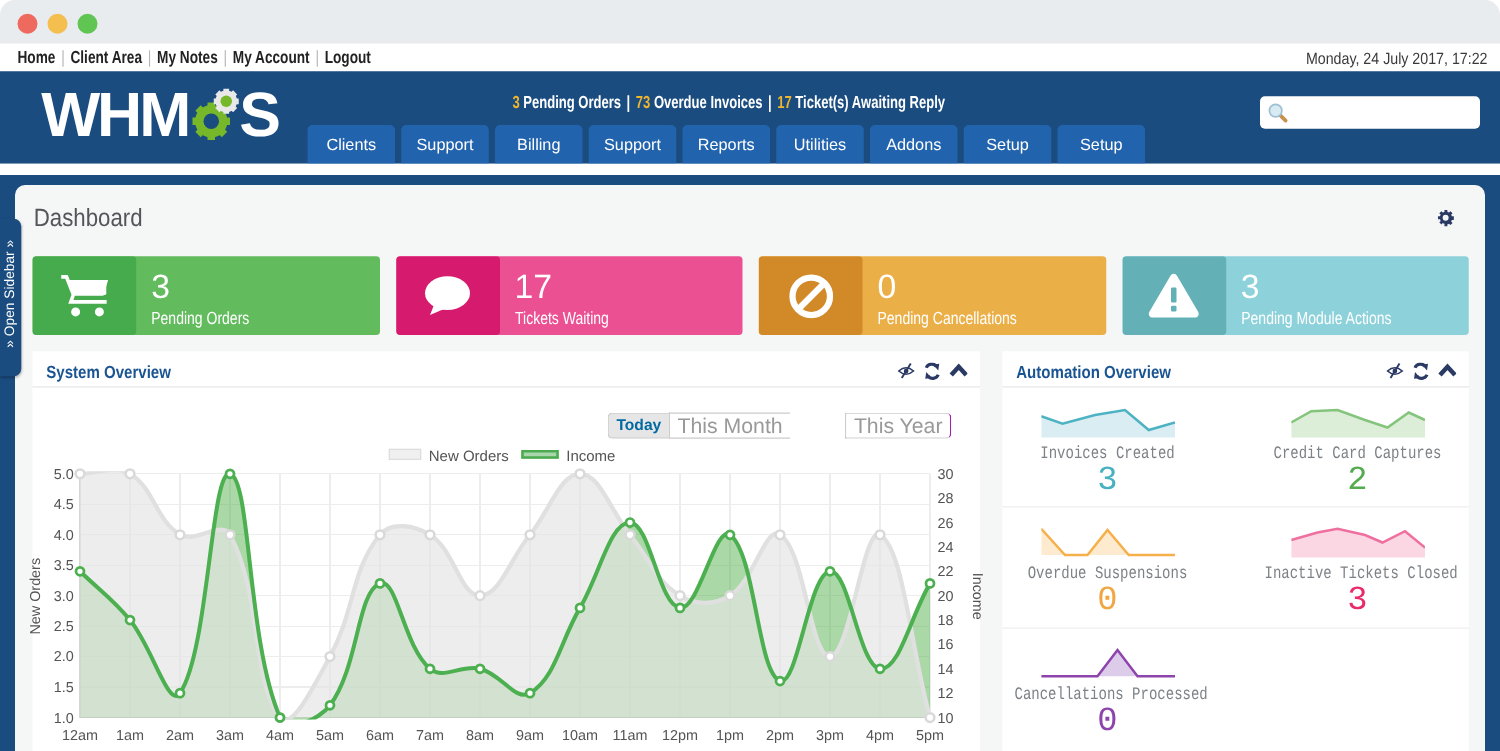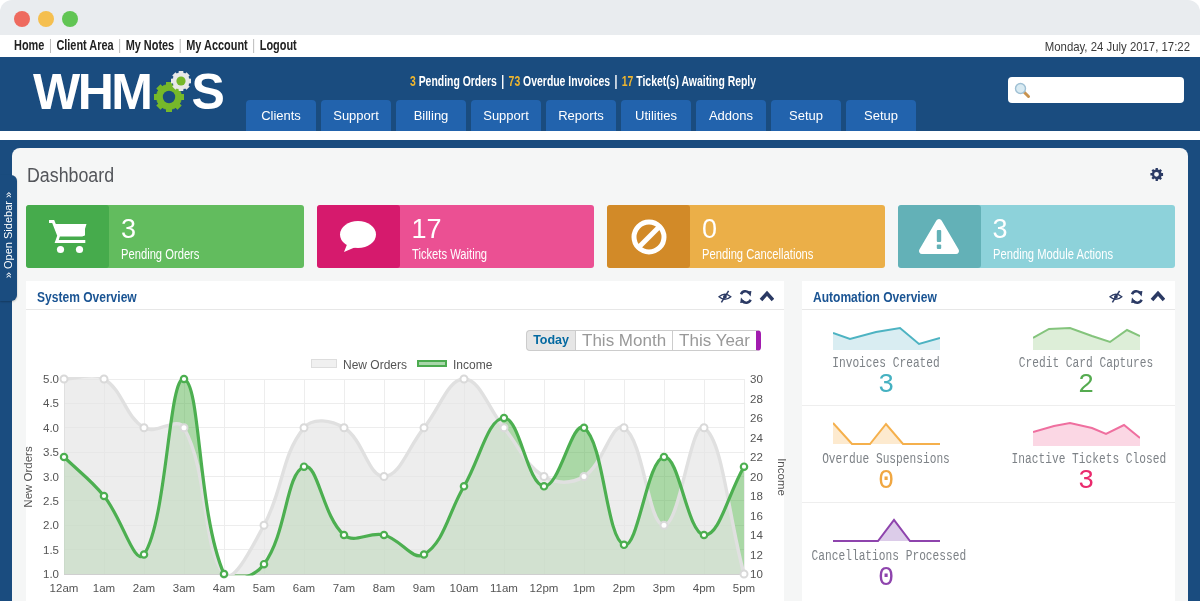--- a/index.html
+++ b/index.html
@@ -62,21 +62,21 @@
 .acard svg { display:block; margin:0 auto; }
 .arow .acard:nth-child(1) { position:relative; left:-9px; }
 .arow .acard:nth-child(2) { position:relative; left:5px; }
 .alab { font-size:14px; color:#7d8287; margin-top:3px; line-height:17px;
   transform:scaleX(0.8); white-space:nowrap; }
 .anum { font-size:27px; line-height:25px; margin-top:1px; }
 .btngroup { position:absolute; right:23px; top:49px; height:21px; }
 .bt { display:inline-block; height:21px; line-height:19px; padding:0 6px; font-size:17px;
   border:1px solid #ccc; border-right:none; color:#999; background:#fff; float:left; }
 .bt.active { background:#e6e6e6; color:#0369a1; font-weight:bold; border-radius:4px 0 0 4px; }
-.bt.last { border-right:5px solid #a21caf; border-radius:0 4px 4px 0; }
+.bt.last { border-right:1px solid #a21caf; border-radius:0 4px 4px 0;margin-left:44px; }
 .legend { position:absolute; left:285px; top:76px; height:14px; font-size:12px; color:#545454; }
 .lsw { display:inline-block; vertical-align:middle; margin:-2px 6px 0 0; }
 .lsw.g1 { width:26px; height:9px; background:#f0f0f0; border:1px solid #ddd; }
 .lsw.g2 { width:30px; height:7px; background:#a9d6aa; border:2px solid #4cab50; margin-left:10px; }
 .ltx { vertical-align:middle; }
 .chart { position:absolute; left:0; top:92px; overflow:visible; }
 </style>
 </head>
 <body>
 <div class="chrome">

